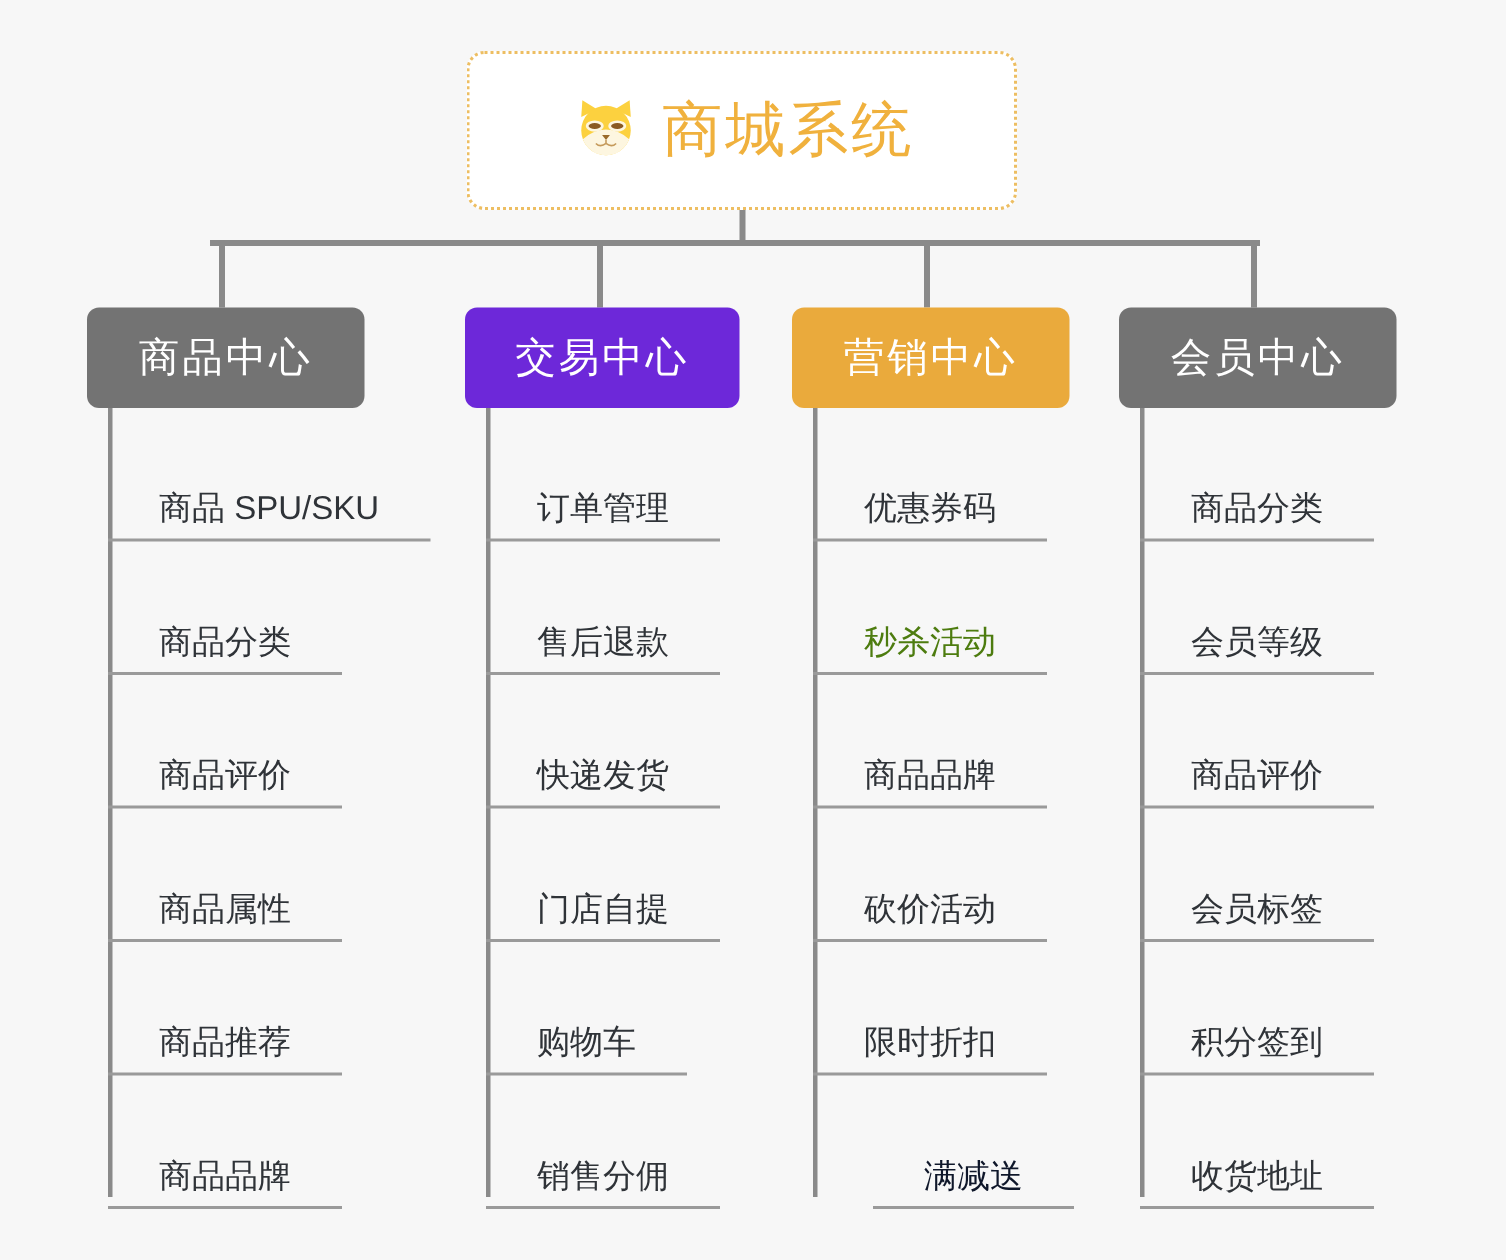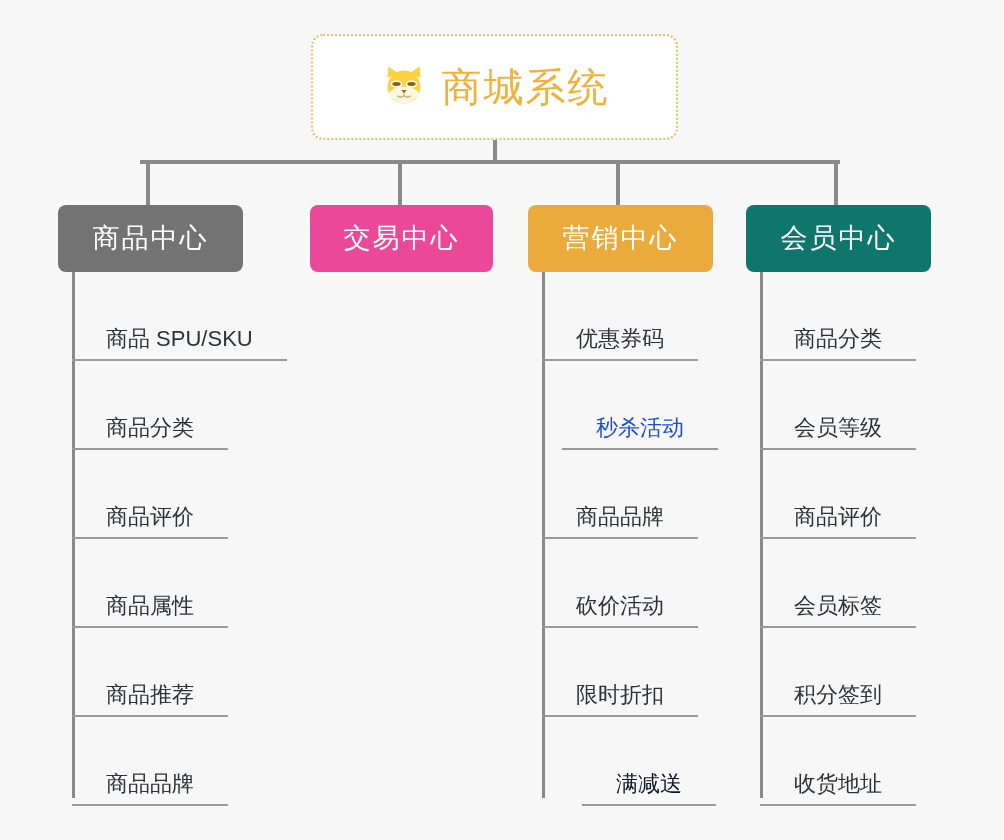--- a/index.html
+++ b/index.html
@@ -166,52 +166,73 @@
           </div>
           <div class="leaf-item">
             <span class="leaf-text" style="color: rgb(47, 51, 56); border-bottom-color: rgb(154, 154, 154);">商品推荐</span>
           </div>
           <div class="leaf-item">
             <span class="leaf-text" style="color: rgb(47, 51, 56); border-bottom-color: rgb(154, 154, 154);">商品品牌</span>
           </div>
         </div>
       </div>
       <div class="column" style="left: 310px; width: 183px;">
-        <div class="cat-box" style="background: #ec4899;">
+        <div class="cat-box" style="background: #6d28d9;">
           <span class="cat-label">交易中心</span>
+        </div>
+        <div class="leaf-list">
+          <div class="leaf-trunk" style="background: rgb(138, 138, 138); height: 526px;"></div>
+          <div class="leaf-item">
+            <span class="leaf-text" style="color: rgb(47, 51, 56); border-bottom-color: rgb(154, 154, 154);">订单管理</span>
+          </div>
+          <div class="leaf-item">
+            <span class="leaf-text" style="color: rgb(47, 51, 56); border-bottom-color: rgb(154, 154, 154);">售后退款</span>
+          </div>
+          <div class="leaf-item">
+            <span class="leaf-text" style="color: rgb(47, 51, 56); border-bottom-color: rgb(154, 154, 154);">快递发货</span>
+          </div>
+          <div class="leaf-item">
+            <span class="leaf-text" style="color: rgb(47, 51, 56); border-bottom-color: rgb(154, 154, 154);">门店自提</span>
+          </div>
+          <div class="leaf-item">
+            <span class="leaf-text" style="color: rgb(47, 51, 56); border-bottom-color: rgb(154, 154, 154);">购物车</span>
+          </div>
+          <div class="leaf-item">
+            <span class="leaf-text" style="color: rgb(47, 51, 56); border-bottom-color: rgb(154, 154, 154);">销售分佣</span>
+          </div>
         </div>
       </div>
       <div class="column" style="left: 528px; width: 185px;">
         <div class="cat-box" style="background: rgb(234, 170, 60);">
           <span class="cat-label">营销中心</span>
         </div>
         <div class="leaf-list">
           <div class="leaf-trunk" style="background: rgb(138, 138, 138); height: 526px;"></div>
           <div class="leaf-item">
             <span class="leaf-text" style="color: rgb(47, 51, 56); border-bottom-color: rgb(154, 154, 154);">优惠券码</span>
           </div>
           <div class="leaf-item">
-            <span class="leaf-text" style="color: #1d4ed8; border-bottom-color: rgb(154, 154, 154); margin-left: 20px;">秒杀活动</span>
+            <span class="leaf-text" style="color: #4d7c0f; border-bottom-color: rgb(154, 154, 154);">秒杀活动</span>
           </div>
           <div class="leaf-item">
             <span class="leaf-text" style="color: rgb(47, 51, 56); border-bottom-color: rgb(154, 154, 154);">商品品牌</span>
           </div>
           <div class="leaf-item">
             <span class="leaf-text" style="color: rgb(47, 51, 56); border-bottom-color: rgb(154, 154, 154);">砍价活动</span>
           </div>
           <div class="leaf-item">
             <span class="leaf-text" style="color: rgb(47, 51, 56); border-bottom-color: rgb(154, 154, 154);">限时折扣</span>
           </div>
           <div class="leaf-item">
             <span class="leaf-text" style="color: #0f172a; border-bottom-color: rgb(154, 154, 154); margin-left: 40px;">满减送</span>
           </div>
         </div>
       </div>
       <div class="column" style="left: 746px; width: 185px;">
-        <div class="cat-box" style="background: #0f766e;">
+        <div class="cat-box" style="background: #737373;">
           <span class="cat-label">会员中心</span>
         </div>
         <div class="leaf-list">
           <div class="leaf-trunk" style="background: rgb(138, 138, 138); height: 526px;"></div>
           <div class="leaf-item">
             <span class="leaf-text" style="color: rgb(47, 51, 56); border-bottom-color: rgb(154, 154, 154);">商品分类</span>
           </div>
           <div class="leaf-item">
             <span class="leaf-text" style="color: rgb(47, 51, 56); border-bottom-color: rgb(154, 154, 154);">会员等级</span>
           </div>

